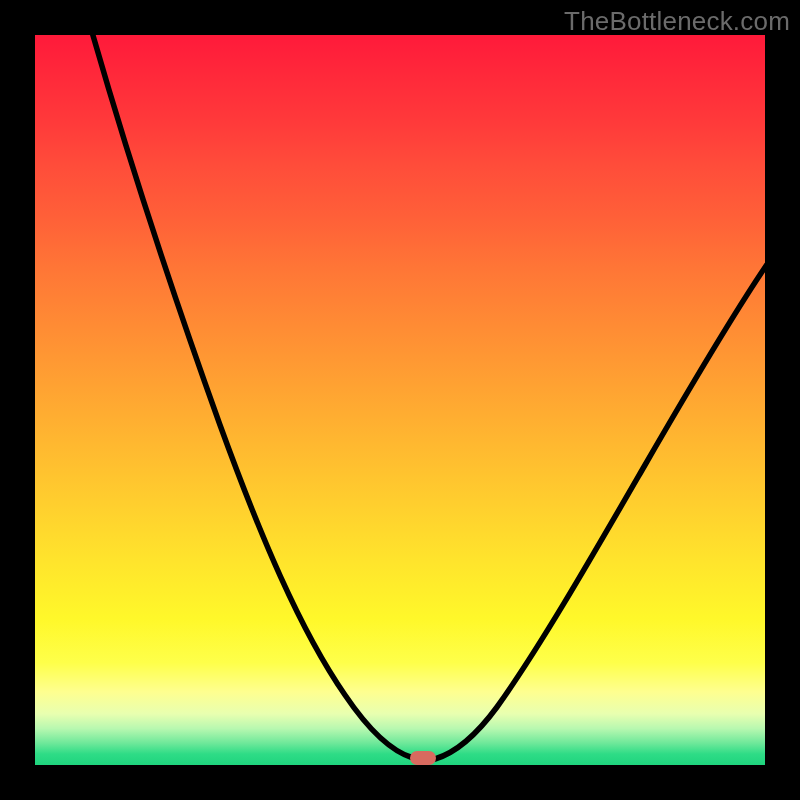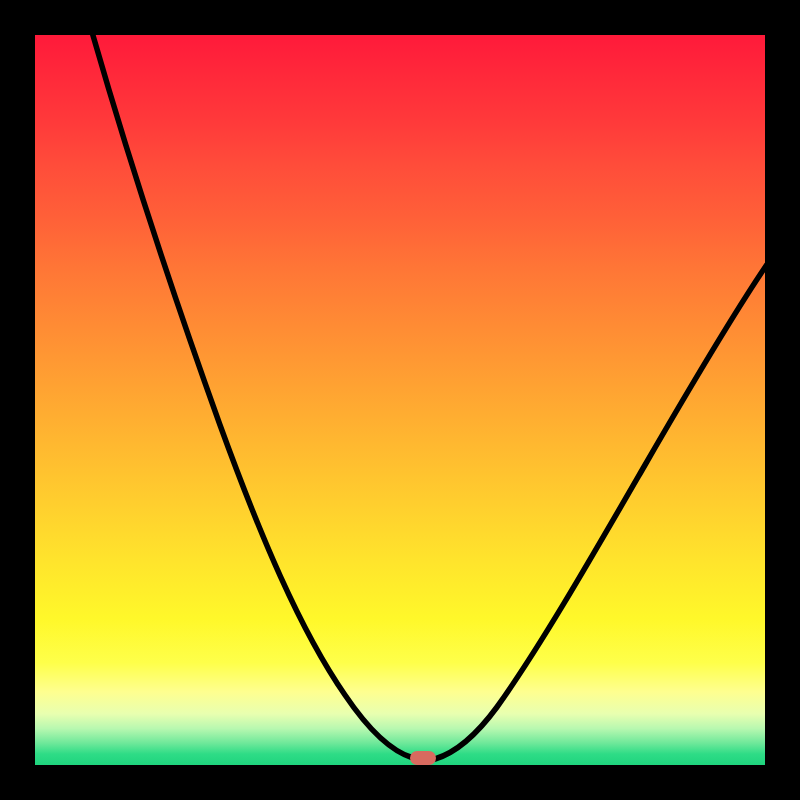--- a/index.html
+++ b/index.html
@@ -72,20 +72,21 @@
     height: 14px;
     border-radius: 7px;
     background: #d86a5f;
     transform: translate(-50%, -50%);
   }
 </style>
 </head>
 <body>
 <div class="frame">
 
+  <div class="watermark">TheBottleneck.com</div>
 
   <div class="plot-area">
     <div class="gradient"></div>
 
     <svg class="curve" viewBox="0 0 730 730" preserveAspectRatio="none">
 
       <path d="M 55 -10
                C 95 130, 140 265, 185 390
                C 225 500, 265 595, 310 660
                C 335 697, 358 717, 378 723

